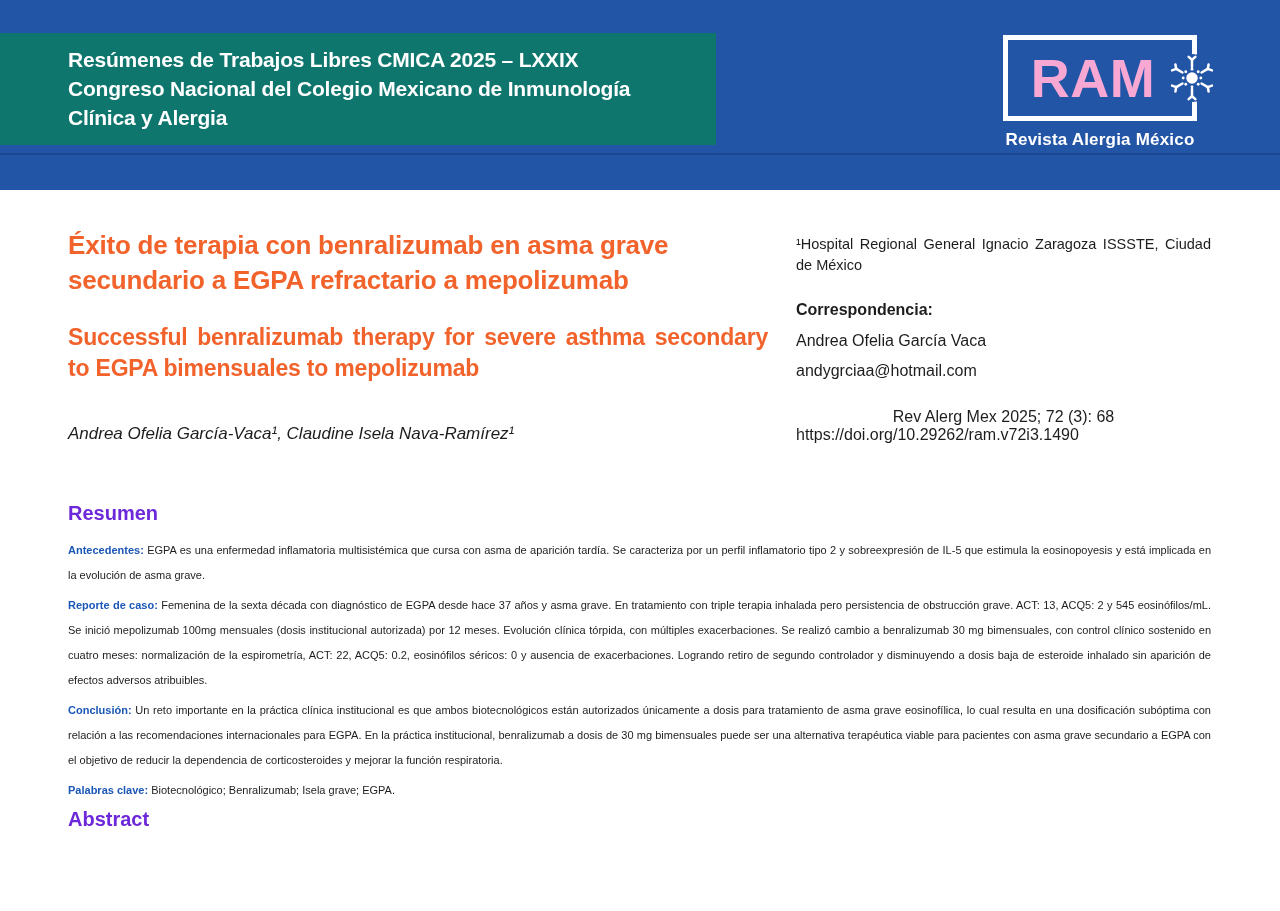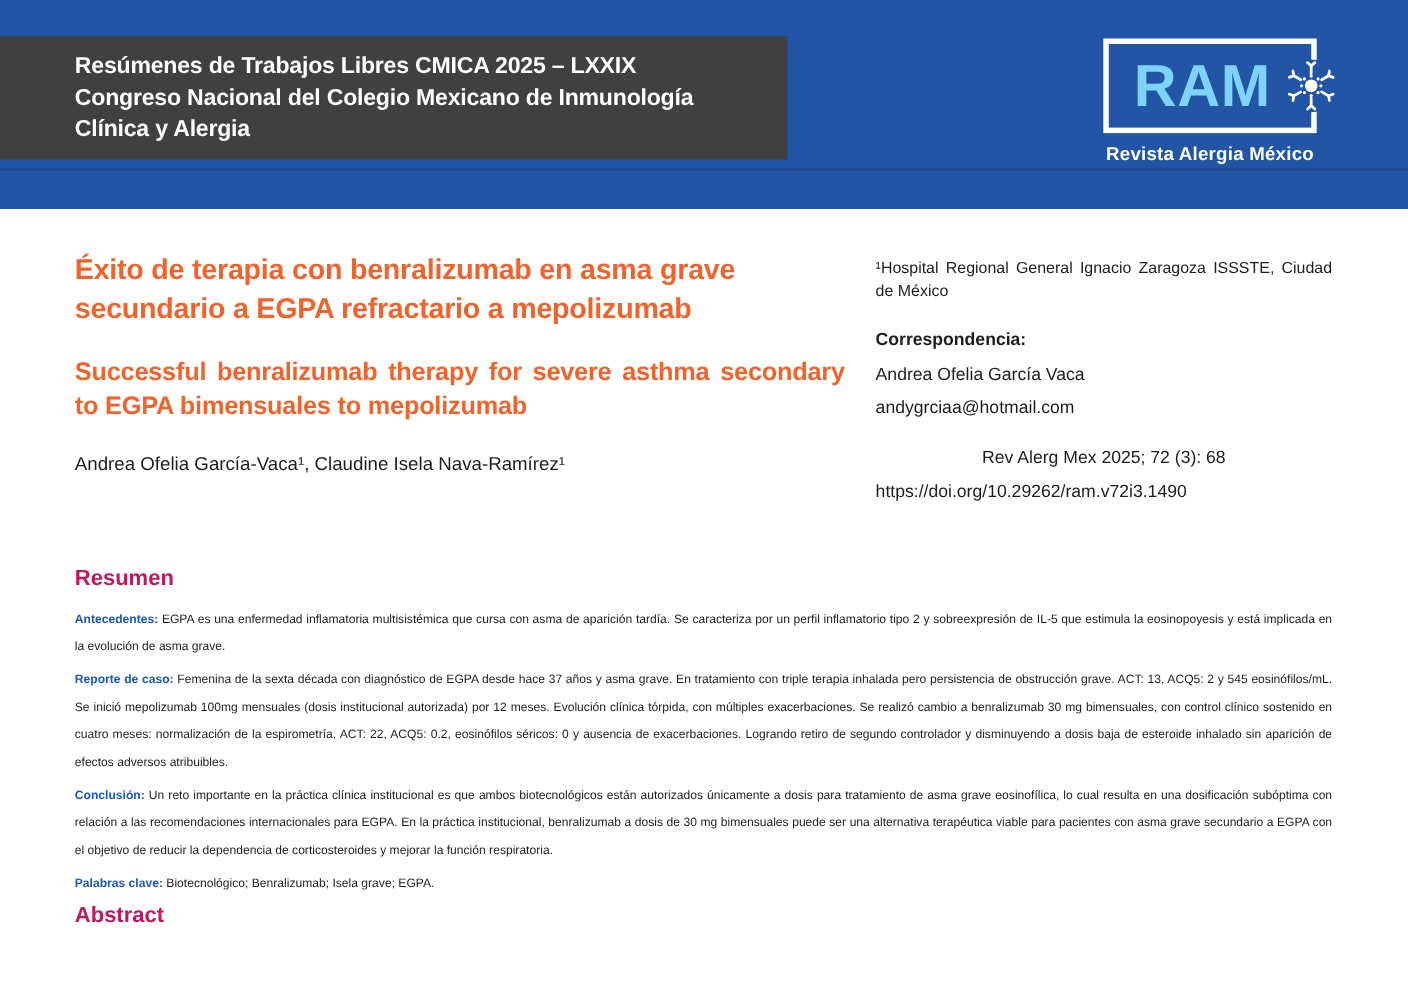--- a/index.html
+++ b/index.html
@@ -5,56 +5,56 @@
   * { margin:0; padding:0; box-sizing:border-box; }
   html,body { width:1280px; height:911px; background:#ffffff; overflow:hidden;
               font-family:"Liberation Sans", sans-serif; }
   .page { width:1280px; height:911px; position:relative; background:#fff; }
 
   
   .banner { position:relative; width:1280px; height:190px; background:#2355A6; }
   .banner-divider { position:absolute; left:0; right:0; top:153px; height:2px;
                     background:rgba(8,28,66,0.22); }
   .congress-box { position:absolute; left:0; top:33px; width:716px; height:112px;
-                  background:#404040; padding:12px 20px 0 68px; }
+                  background:#0f766e; padding:12px 20px 0 68px; }
   .congress-line { color:#ffffff; font-weight:bold; font-size:21px; line-height:29px;
                    letter-spacing:-0.2px; }
 
   .logo { position:absolute; left:1003px; top:35px; width:194px; }
   .logo-box { position:relative; border:5px solid #ffffff; height:86px;
               display:flex; align-items:center; justify-content:center; }
-  .logo-acronym { color:#7dd3fc; font-weight:bold; font-size:54px; line-height:1;
+  .logo-acronym { color:#f9a8d4; font-weight:bold; font-size:54px; line-height:1;
                   letter-spacing:0.5px; margin-left:-14px; }
   .logo-icon { position:absolute; right:-24px; top:50%; transform:translateY(-50%);
                width:48px; height:48px; background:#2355A6; border-radius:50%;
                display:flex; align-items:center; justify-content:center; }
   .logo-caption { color:#ffffff; font-weight:bold; font-size:17px; margin-top:9px;
                   text-align:center; letter-spacing:0.2px; }
 
   
   .content { padding:0 69px 0 68px; }
   .header-grid { display:flex; gap:28px; margin-top:38px; }
   .head-left { width:700px; flex:none; }
   .title-es { color:#F2622B; font-size:26px; line-height:35px; font-weight:bold;
               letter-spacing:-0.2px; }
   .title-en { color:#F2622B; font-size:23px; line-height:31px; font-weight:bold;
               text-align:justify; margin-top:24px; letter-spacing:-0.2px; }
-  .authors { margin-top:28px; font-size:17px; color:#1d1d1d; }
+  .authors { margin-top:40px; font-size:17px; color:#1d1d1d;font-style:italic; }
 
   .head-right { flex:1; color:#1d1d1d; }
   .affiliation { margin-top:6px; text-align:justify; font-size:14.5px; line-height:21px; }
   .corr-label { margin-top:25px; font-weight:bold; font-size:16px; }
   .corr-name  { margin-top:13px; font-size:16px; }
   .corr-email { margin-top:12px; font-size:16px; }
   .citation   { margin-top:28px; font-size:16px;text-align:center; }
-  .doi        { margin-top:13px; font-size:16px; }
+  .doi        { margin-top:0; font-size:16px; }
 
   
   .resumen { margin-top:58px; }
-  .section-heading { font-size:20px; color:#be185d; font-weight:bold; }
+  .section-heading { font-size:20px; color:#6d28d9; font-weight:bold; }
   .resumen .section-heading { margin-bottom:13px; }
   .para { font-size:11px; line-height:25px; text-align:justify; color:#1d1d1d;
           margin-bottom:5px; }
   .lead { font-weight:bold; color:#1B57B7; }
   .abstract-heading { }
 </style>
 </head>
 <body>
 
 <div class="page">

